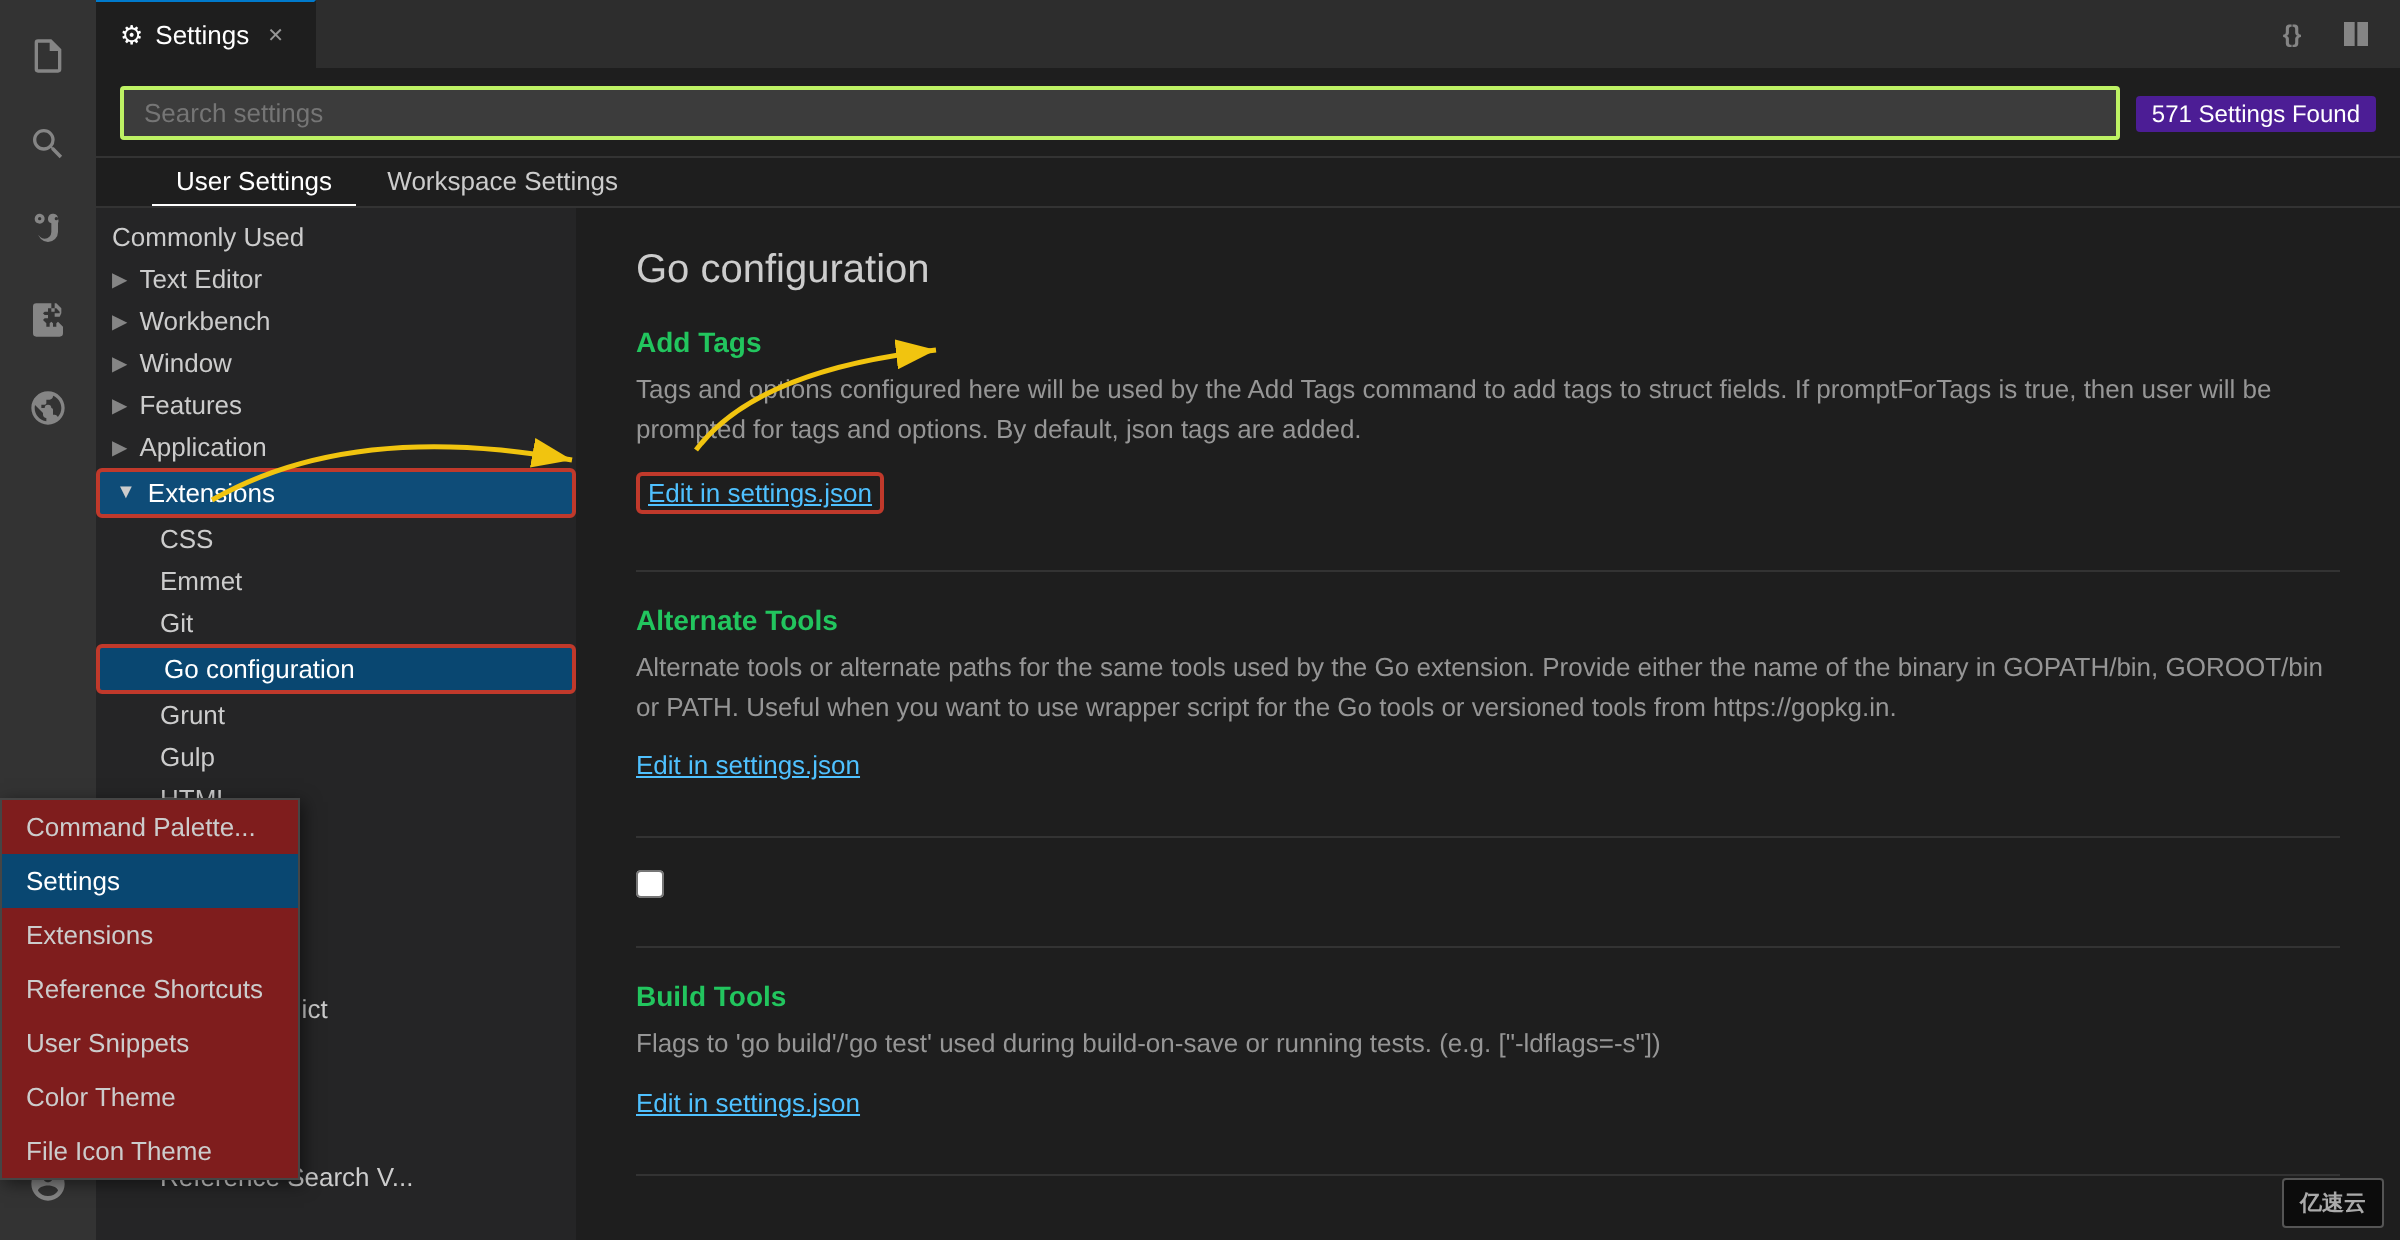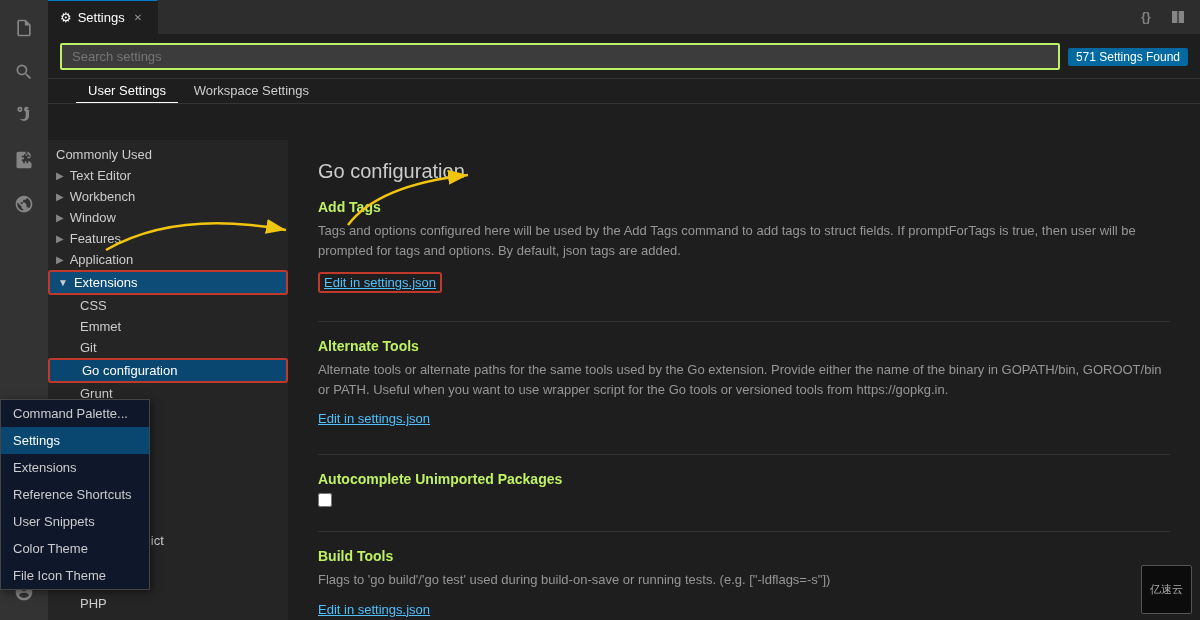--- a/index.html
+++ b/index.html
@@ -36,21 +36,21 @@
       cursor: pointer;
       font-size: 18px;
     }
 
     
     .context-menu {
       position: absolute;
       left: 0;
       bottom: 30px;
       width: 150px;
-      background: #0f172a;
+      background: #7f1d1d;
       border: 1px solid #454545;
       z-index: 100;
       box-shadow: 2px 2px 8px rgba(0,0,0,0.5);
     }
     .context-menu-item {
       padding: 6px 12px;
       cursor: pointer;
       color: #cccccc;
       font-size: 13px;
     }
@@ -118,21 +118,21 @@
       flex: 1;
       background: #3c3c3c;
       border: 2px solid #bef264;
       border-radius: 2px;
       color: #cccccc;
       padding: 4px 10px;
       font-size: 13px;
       outline: none;
     }
     .search-badge {
-      background: #0369a1;
+      background: #4c1d95;
       color: white;
       padding: 2px 8px;
       border-radius: 2px;
       font-size: 12px;
       white-space: nowrap;
     }
 
     
     .settings-nav {
       padding: 6px 0;
@@ -150,21 +150,20 @@
     .settings-nav-tab.active {
       color: #ffffff;
       border-bottom: 1px solid #ffffff;
     }
 
     
     .content-split {
       display: flex;
       flex: 1;
       overflow: hidden;
-      margin-top: 36px;
     }
 
     
     .settings-tree {
       width: 240px;
       background: #252526;
       overflow-y: auto;
       flex-shrink: 0;
       padding: 4px 0;
     }
@@ -204,21 +203,21 @@
       margin-bottom: 16px;
       font-weight: 300;
     }
 
     .setting-group {
       margin-bottom: 24px;
     }
 
     .setting-label {
       font-size: 14px;
-      color: #bef264;
+      color: #22c55e;
       margin-bottom: 6px;
       font-weight: 600;
     }
 
     .setting-desc {
       font-size: 13px;
       color: #969696;
       margin-bottom: 8px;
       line-height: 1.5;
     }
@@ -256,24 +255,25 @@
       margin: 16px 0;
     }
 
     
     .watermark {
       position: absolute;
       bottom: 6px;
       right: 8px;
       background: rgba(0,0,0,0.6);
       border: 1px solid #555;
-      padding: 16px 8px;
+      padding: 4px 8px;
       font-size: 11px;
       color: #aaa;
       border-radius: 2px;
+      font-weight: bold;
     }
 
     
     ::-webkit-scrollbar { width: 6px; }
     ::-webkit-scrollbar-track { background: #1e1e1e; }
     ::-webkit-scrollbar-thumb { background: #424242; border-radius: 3px; }
 
     .extensions-highlighted {
       background: #0e4c78;
       border: 2px solid #c0392b;
@@ -459,21 +459,20 @@
 
       <div class="setting-group">
         <div class="setting-label">Alternate Tools</div>
         <div class="setting-desc">Alternate tools or alternate paths for the same tools used by the Go extension. Provide either the name of the binary in GOPATH/bin, GOROOT/bin or PATH. Useful when you want to use wrapper script for the Go tools or versioned tools from https://gopkg.in.</div>
         <a class="edit-link">Edit in settings.json</a>
       </div>
 
       <hr class="divider">
 
       <div class="setting-group">
-        <div class="setting-label">Autocomplete Unimported Packages</div>
         <div class="setting-checkbox-row">
           <input type="checkbox" class="setting-checkbox" style="">
         </div>
       </div>
 
       <hr class="divider">
 
       <div class="setting-group">
         <div class="setting-label">Build Tools</div>
         <div class="setting-desc">Flags to 'go build'/'go test' used during build-on-save or running tests. (e.g. ["-ldflags=-s"])</div>

